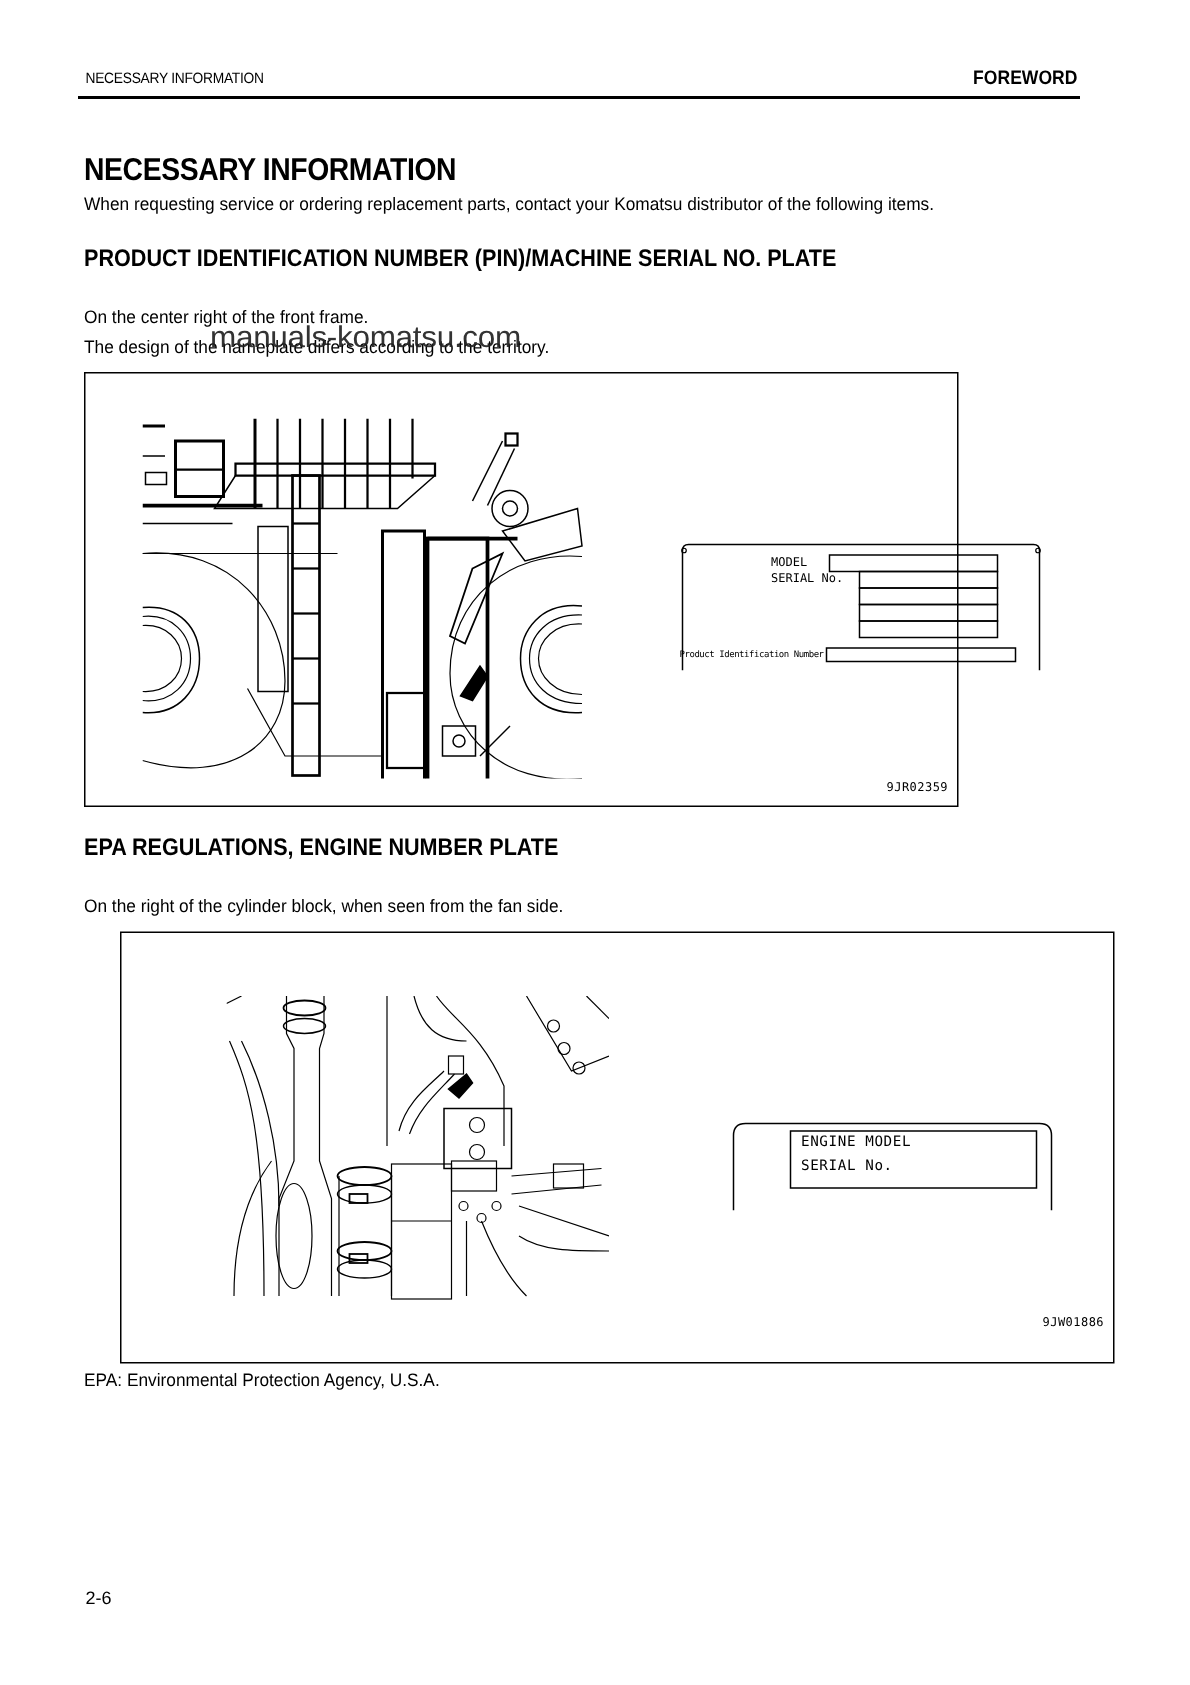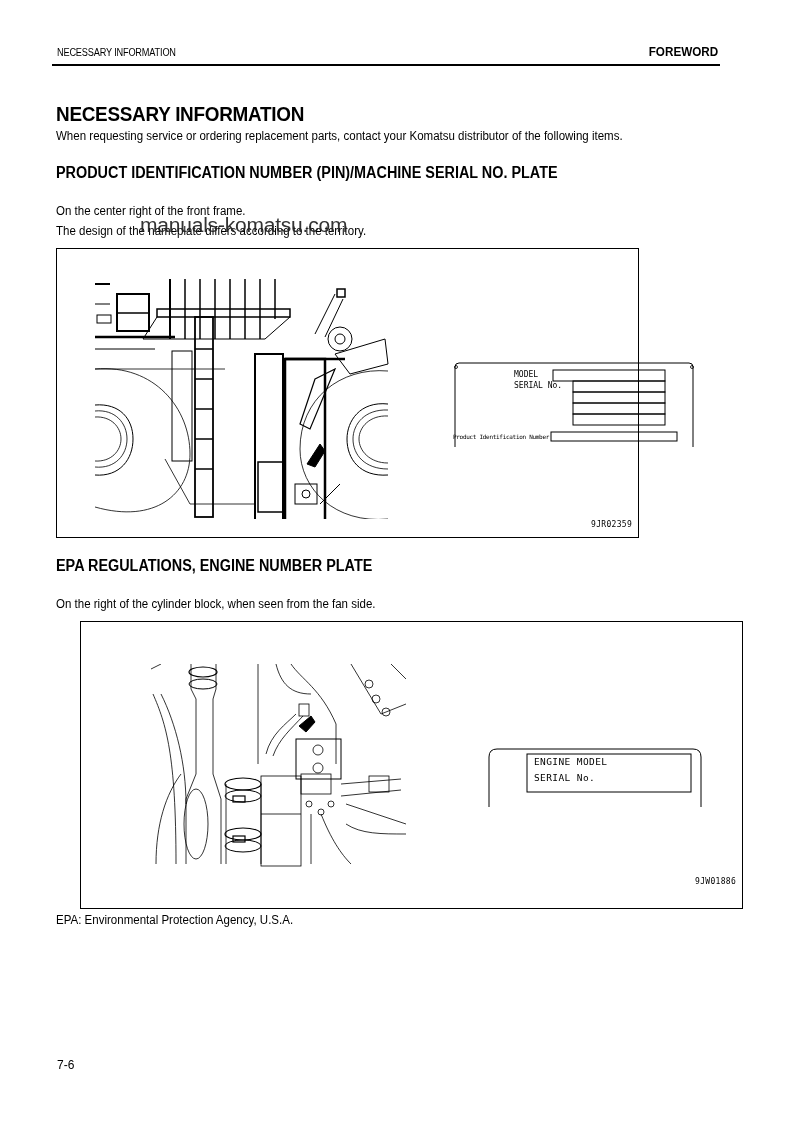--- a/index.html
+++ b/index.html
@@ -185,13 +185,13 @@
     </svg>
     <div class="abs plate-text" style="left:47px; top:9px; font-size:9.5px; letter-spacing:0.4px; white-space:nowrap;">ENGINE MODEL</div>
     <div class="abs plate-text" style="left:47px; top:25px; font-size:9.5px; letter-spacing:0.4px; white-space:nowrap;">SERIAL No.</div>
   </div>
 
   <div class="abs figcode" style="right:6px; bottom:22px;">9JW01886</div>
 </div>
 
 <div class="abs body-text" style="left:56px; top:913px;">EPA: Environmental Protection Agency, U.S.A.</div>
 
-<div class="abs page-num">7-6</div>
+<div class="abs page-num">2-6</div>
 
 </body></html>

